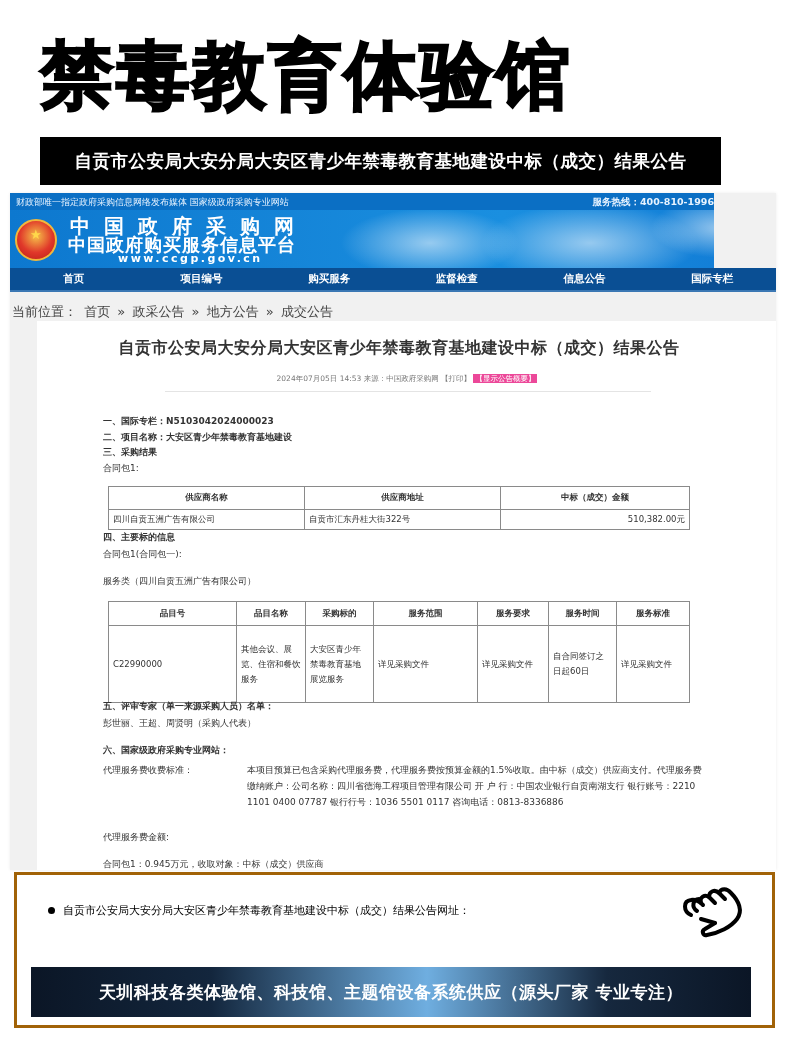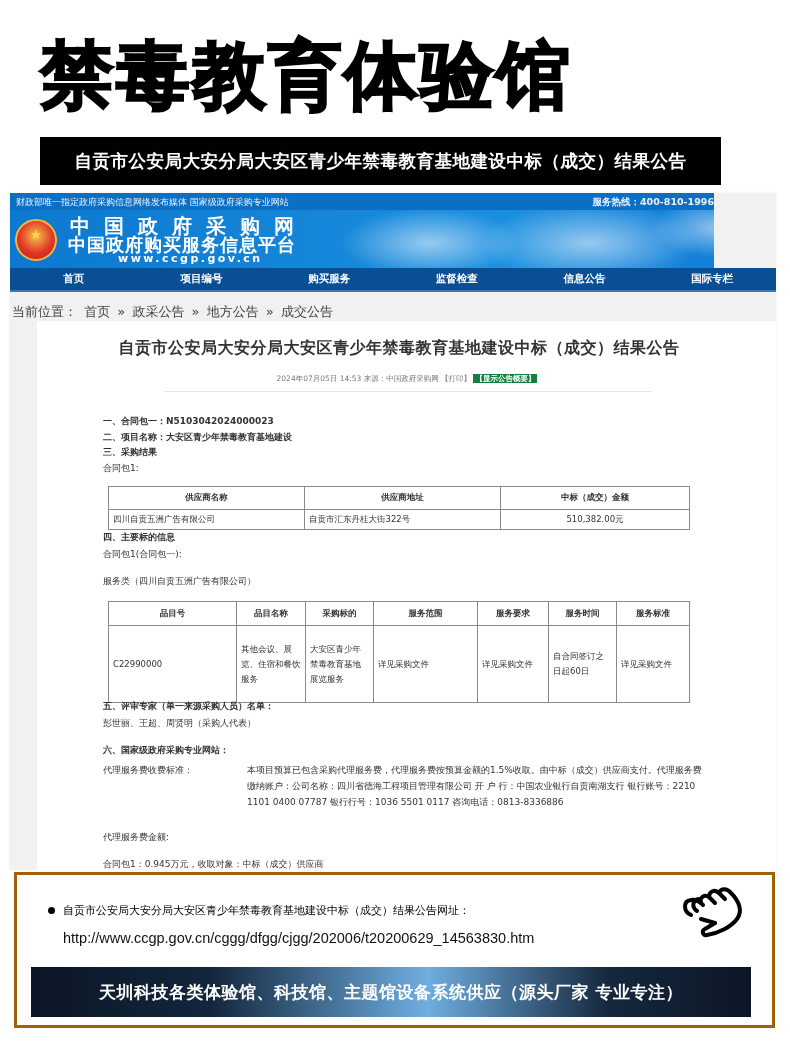--- a/index.html
+++ b/index.html
@@ -52,21 +52,21 @@
 
   .breadcrumb { position: absolute; left: 2px; top: 110px; font-size: 13px; color: #444; }
   .breadcrumb span { margin-right: 3px; }
 
   .article {
     position: absolute; left: 27px; top: 128px; width: 740px; height: 560px;
     background: #fff;
   }
   .article-title { position: absolute; left: 12px; top: 17px; width: 700px; font-size: 16px; font-weight: bold; color: #333; text-align: center; letter-spacing: 0.5px; }
   .meta { position: absolute; left: 0; top: 53px; width: 740px; text-align: center; font-size: 7.5px; color: #777; }
-  .meta .tag { background: #15803d; color: #fff; padding: 0 2px; font-weight: bold; }
+  .meta .tag { background: #ec4899; color: #fff; padding: 0 2px; font-weight: normal; }
   .meta-rule { position: absolute; left: 45px; top: 70px; width: 430px; height: 1px; background: #e4e4e4; }
 
   .c { position: absolute; left: 66px; font-size: 9px; color: #333; line-height: 13px; white-space: nowrap; }
   .c.bold { font-weight: bold; }
 
   table.t { position: absolute; border-collapse: collapse; font-size: 8.5px; color: #333; }
   table.t td, table.t th { border: 1px solid #8a8a8a; padding: 2px 4px; }
   table.t th { font-weight: bold; text-align: center; height: 23px; }
   table.t1 { left: 71px; top: 297px; width: 582px; }
   table.t1 td { height: 20px; }
@@ -135,36 +135,36 @@
   <div class="article">
     <div class="article-title">自贡市公安局大安分局大安区青少年禁毒教育基地建设中标（成交）结果公告</div>
     <div class="meta">
       <span>2024年07月05日 14:53</span>
       <span>来源：中国政府采购网</span>
       <span>【打印】</span>
       <span class="tag">【显示公告概要】</span>
     </div>
     <div class="meta-rule" style="left:128px;width:486px;"></div>
 
-    <div class="c bold" style="top:94px;">一、合同包一：N5103042024000023</div>
+    <div class="c bold" style="top:94px;">一、国际专栏：N5103042024000023</div>
     <div class="c bold" style="top:110px;">二、项目名称：大安区青少年禁毒教育基地建设</div>
     <div class="c bold" style="top:125px;">三、采购结果</div>
     <div class="c" style="top:141px;">合同包1:</div>
 
     <table class="t t1" style="top:165px;left:71px;">
       <tbody>
           <tr>
         <th style="width:196px;">供应商名称</th>
         <th style="width:196px;">供应商地址</th>
         <th>中标（成交）金额</th>
       </tr>
       <tr>
         <td>四川自贡五洲广告有限公司</td>
         <td>自贡市汇东丹桂大街322号</td>
-        <td style="text-align:center;margin-left:11px;">510,382.00元</td>
+        <td style="text-align:right;margin-left:11px;">510,382.00元</td>
       </tr>
     </tbody>
       </table>
 
     <div class="c bold" style="top:210px;">四、主要标的信息</div>
     <div class="c" style="top:227px;">合同包1(合同包一):</div>
     <div class="c" style="top:254px;">服务类（四川自贡五洲广告有限公司）</div>
 
     <table class="t t2" style="top:280px;left:71px;">
       <tbody>
@@ -197,21 +197,20 @@
     <div class="fee-body" style="top:441px;left:210px;width:458px;">本项目预算已包含采购代理服务费，代理服务费按预算金额的1.5%收取。由中标（成交）供应商支付。代理服务费缴纳账户：公司名称：四川省德海工程项目管理有限公司 开 户 行：中国农业银行自贡南湖支行 银行账号：2210 1101 0400 07787 银行行号：1036 5501 0117 咨询电话：0813-8336886</div>
 
     <div class="c" style="top:510px;">代理服务费金额:</div>
     <div class="c" style="top:537px;">合同包1：0.945万元，收取对象：中标（成交）供应商</div>
   </div>
 </div>
 
 <div class="link-card">
   <div class="bullet"></div>
   <div class="link-label">自贡市公安局大安分局大安区青少年禁毒教育基地建设中标（成交）结果公告网址：</div>
-  <div class="link-url">http://www.ccgp.gov.cn/cggg/dfgg/cjgg/202006/t20200629_14563830.htm</div>
   <svg class="hand" viewBox="0 0 70 60">
     <g fill="none" stroke="#000" stroke-width="4" stroke-linecap="round" stroke-linejoin="round">
       <path d="M14 32 C6 28, 6 18, 14 17 C20 16, 24 20, 26 22"></path>
       <path d="M20 28 C14 24, 16 16, 22 16"></path>
       <path d="M24 20 C22 14, 28 11, 32 14 L38 20"></path>
       <path d="M32 14 C32 8, 38 6, 42 10 L48 16"></path>
       <path d="M42 10 C44 5, 50 5, 54 10 C62 18, 66 28, 60 36 C54 44, 42 50, 30 52 C26 53, 24 48, 28 46 L38 40"></path>
       <path d="M38 40 L24 36"></path>
     </g>
   </svg>

